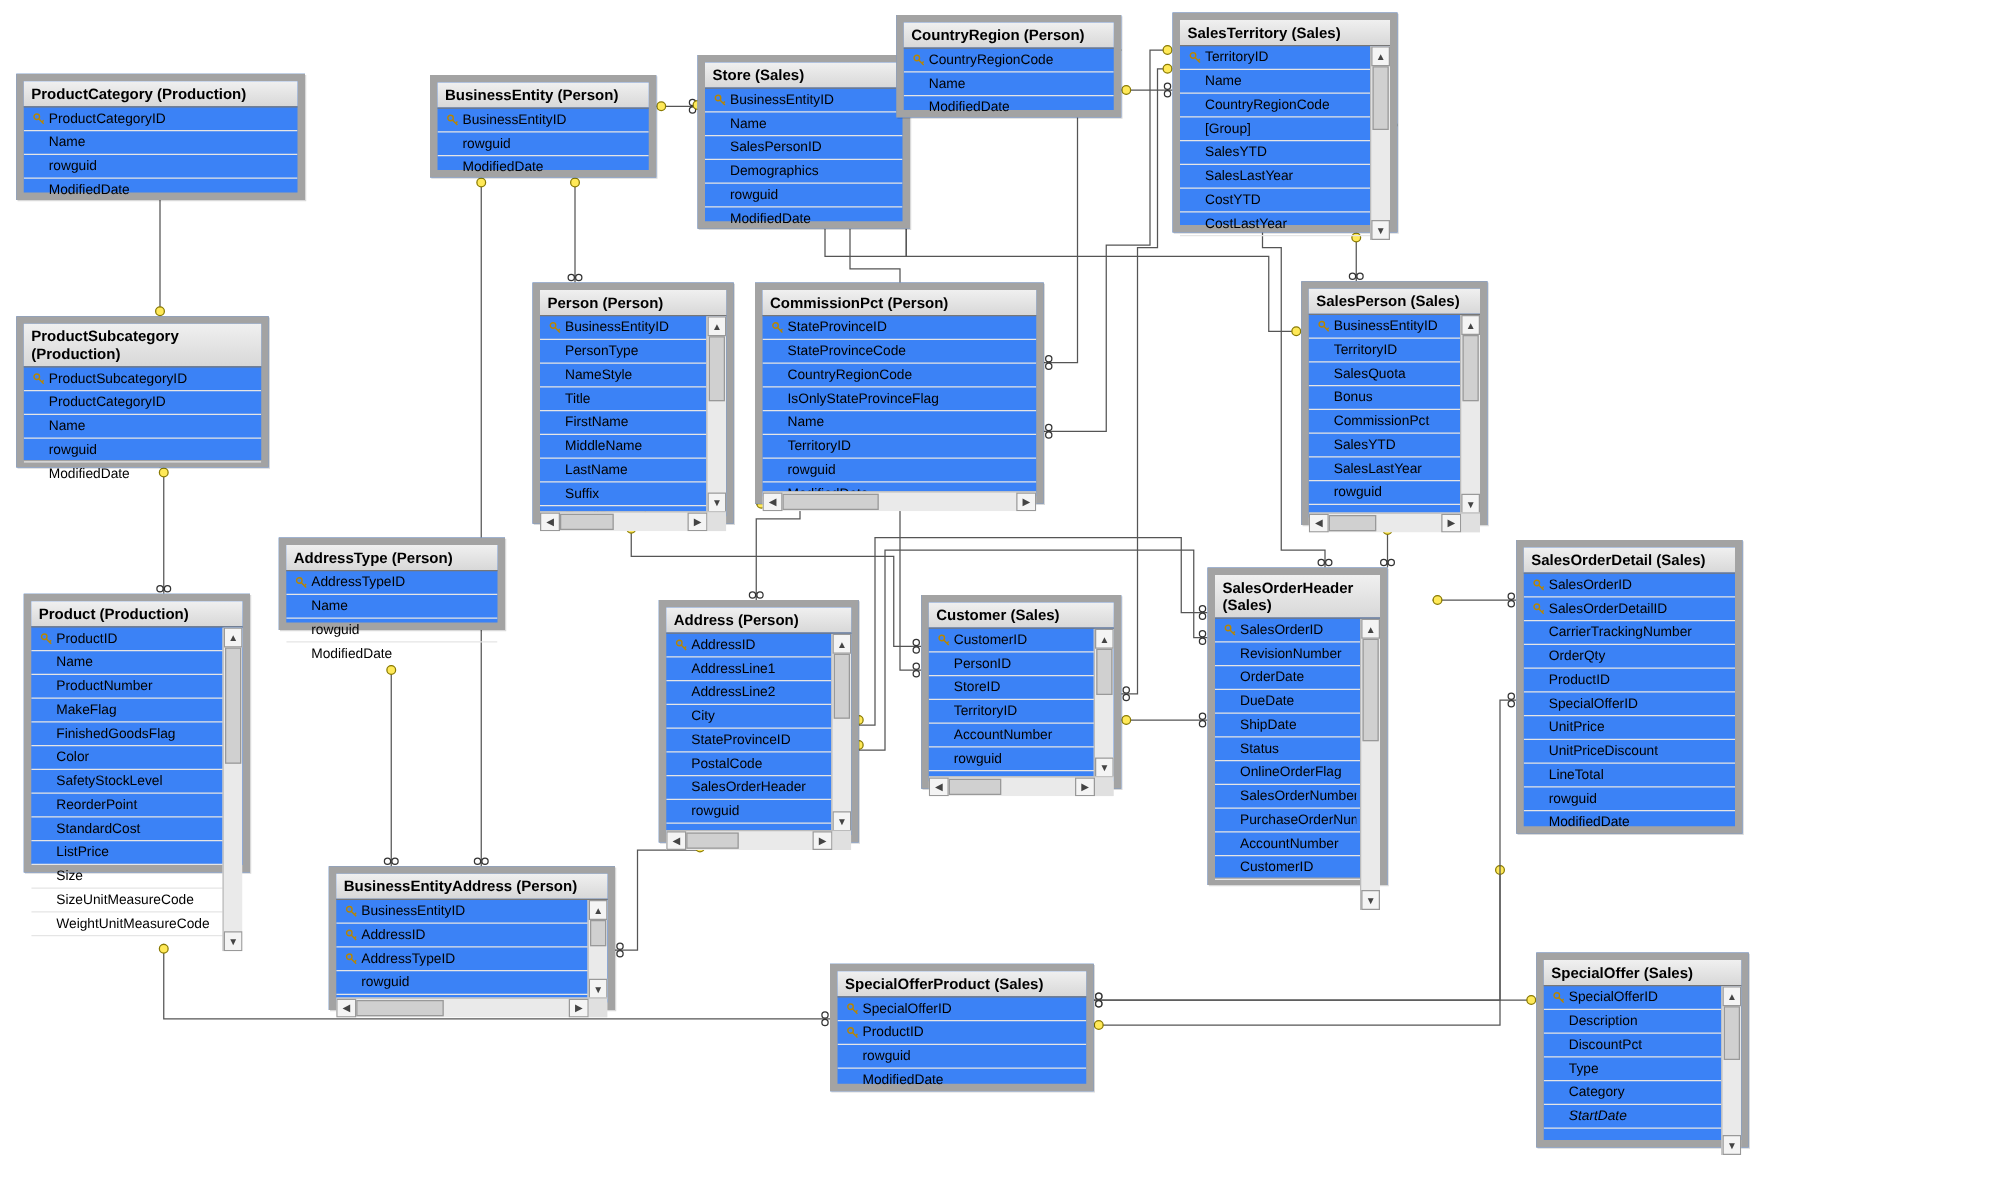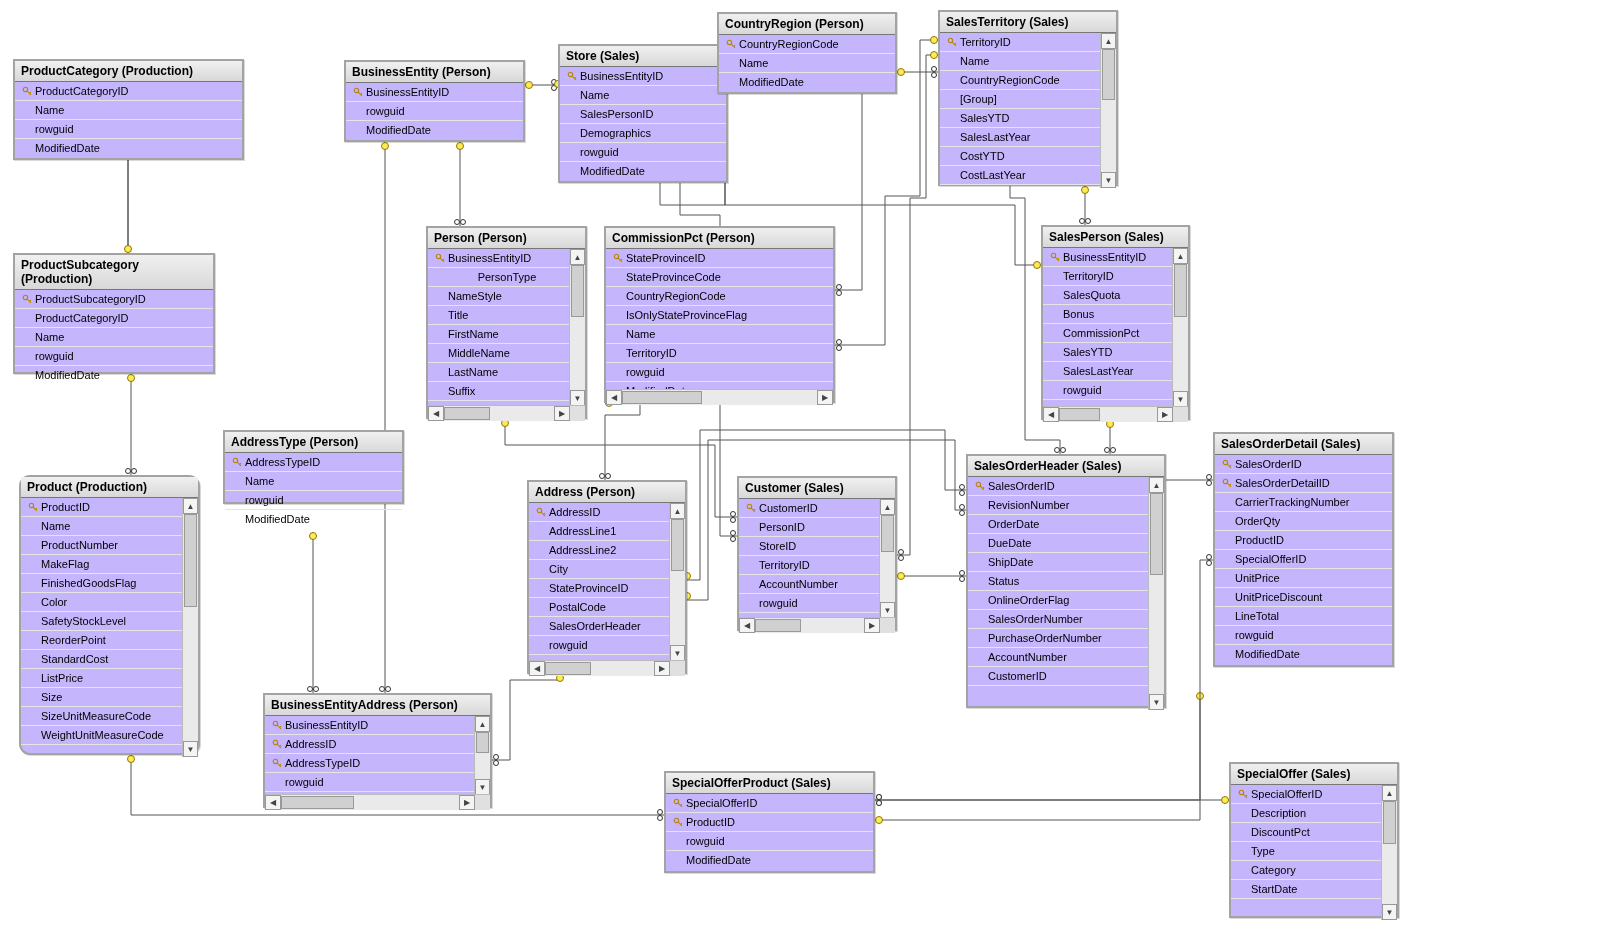--- a/index.html
+++ b/index.html
@@ -1,17 +1,17 @@
 <!DOCTYPE html>
 <html><head>
 <meta charset="utf-8">
 <style>
 html,body{margin:0;padding:0;background:#fff;font-family:"Segoe UI",Tahoma,Arial,sans-serif;font-size:11px;color:#000}
 #canvas{position:relative;width:1605px;height:951px}
-.tbl{position:absolute;border:2px solid #a3a3a3;background:#c4b5fd;box-shadow:1px 1px 0 rgba(0,0,0,.15);box-sizing:border-box}
+.tbl{position:absolute;border:6px solid #a3a3a3;background:#3b82f6;box-shadow:1px 1px 0 rgba(0,0,0,.15);box-sizing:border-box}
 .tbl-hdr{background:linear-gradient(#f0f0f0,#d8d8d8);border-bottom:1px solid #777;font-weight:700;padding:3px 6px;font-size:12px}
 .tbl-body{position:relative;overflow:hidden}
 .row{display:flex;align-items:center;border-bottom:1px solid #e5e5e5;height:18px;padding:0 4px}
 .row:last-child{border-bottom:none}
 .keycell{width:16px;display:flex;justify-content:center}
 .keycell svg{display:block}
 .colname{flex:1;white-space:nowrap;overflow:hidden}
 .vscroll{position:absolute;right:0;top:0;bottom:15px;width:15px;background:#eaeaea;border-left:1px solid #bbb}
 .vscroll .arrow{height:14px;border:1px solid #999;background:#f4f4f4;display:flex;align-items:center;justify-content:center;font-size:8px;color:#444}
 .vscroll .track{position:absolute;top:16px;bottom:16px;left:0;right:0}
@@ -190,21 +190,21 @@
         <div class="row" style="margin-right: 0px;">
           <span class="keycell"></span>
           <span class="colname">rowguid</span>
         </div>
         <div class="row" style="margin-right: 0px;">
           <span class="keycell"></span>
           <span class="colname">ModifiedDate</span>
         </div>
       </div>
     </div>
-    <div class="tbl" style="left: 19px; top: 475px; width: 181px; height: 280px; border-radius: 11px;">
+    <div class="tbl" style="left: 19px; top: 475px; width: 181px; height: 223px;">
       <div class="tbl-hdr">Product (Production)</div>
       <div class="tbl-body" style="height: 259px;">
         <div class="row" style="margin-right: 15px;">
           <span class="keycell">
             <svg width="11" height="11" viewBox="0 0 16 16">
               <circle cx="5" cy="5" r="3.2" fill="none" stroke="#b88600" stroke-width="1.6"></circle>
               <line x1="7.2" y1="7.2" x2="13" y2="13" stroke="#b88600" stroke-width="1.6"></line>
               <line x1="11" y1="11" x2="13" y2="9" stroke="#b88600" stroke-width="1.6"></line>
             </svg>
           </span>
@@ -372,21 +372,21 @@
         <div class="row" style="margin-right: 15px;">
           <span class="keycell">
             <svg width="11" height="11" viewBox="0 0 16 16">
               <circle cx="5" cy="5" r="3.2" fill="none" stroke="#b88600" stroke-width="1.6"></circle>
               <line x1="7.2" y1="7.2" x2="13" y2="13" stroke="#b88600" stroke-width="1.6"></line>
               <line x1="11" y1="11" x2="13" y2="9" stroke="#b88600" stroke-width="1.6"></line>
             </svg>
           </span>
           <span class="colname">BusinessEntityID</span>
         </div>
-        <div class="row" style="margin-right: 15px; text-align: center;">
+        <div class="row" style="margin-right: 15px;">
           <span class="keycell"></span>
           <span class="colname">PersonType</span>
         </div>
         <div class="row" style="margin-right: 15px;">
           <span class="keycell"></span>
           <span class="colname">NameStyle</span>
         </div>
         <div class="row" style="margin-right: 15px;">
           <span class="keycell"></span>
           <span class="colname">Title</span>
@@ -754,21 +754,21 @@
           <div class="track">
             <div class="thumb"></div>
           </div>
           <div class="arrow down">▼</div>
         </div>
         <div class="hscroll"><div class="arrow">◀</div><div class="track">
             <div class="thumb"></div>
           </div><div class="arrow right">▶</div><div class="corner"></div></div>
       </div>
     </div>
-    <div class="tbl" style="left: 966px; top: 454px; width: 200px; height: 254px;">
+    <div class="tbl" style="left: 966px; top: 454px; width: 144px; height: 254px;">
       <div class="tbl-hdr">SalesOrderHeader (Sales)</div>
       <div class="tbl-body" style="height: 233px;">
         <div class="row" style="margin-right: 15px;">
           <span class="keycell">
             <svg width="11" height="11" viewBox="0 0 16 16">
               <circle cx="5" cy="5" r="3.2" fill="none" stroke="#b88600" stroke-width="1.6"></circle>
               <line x1="7.2" y1="7.2" x2="13" y2="13" stroke="#b88600" stroke-width="1.6"></line>
               <line x1="11" y1="11" x2="13" y2="9" stroke="#b88600" stroke-width="1.6"></line>
             </svg>
           </span>
@@ -906,21 +906,21 @@
           <span class="colname">DiscountPct</span>
         </div>
         <div class="row" style="margin-right: 15px;">
           <span class="keycell"></span>
           <span class="colname">Type</span>
         </div>
         <div class="row" style="margin-right: 15px;">
           <span class="keycell"></span>
           <span class="colname">Category</span>
         </div>
-        <div class="row" style="margin-right: 15px;">
+        <div class="row" style="margin-right: 15px; font-style: italic;">
           <span class="keycell"></span>
           <span class="colname">StartDate</span>
         </div>
         <div class="vscroll" style="bottom: 0px;">
           <div class="arrow">▲</div>
           <div class="track">
             <div class="thumb"></div>
           </div>
           <div class="arrow down">▼</div>
         </div>

